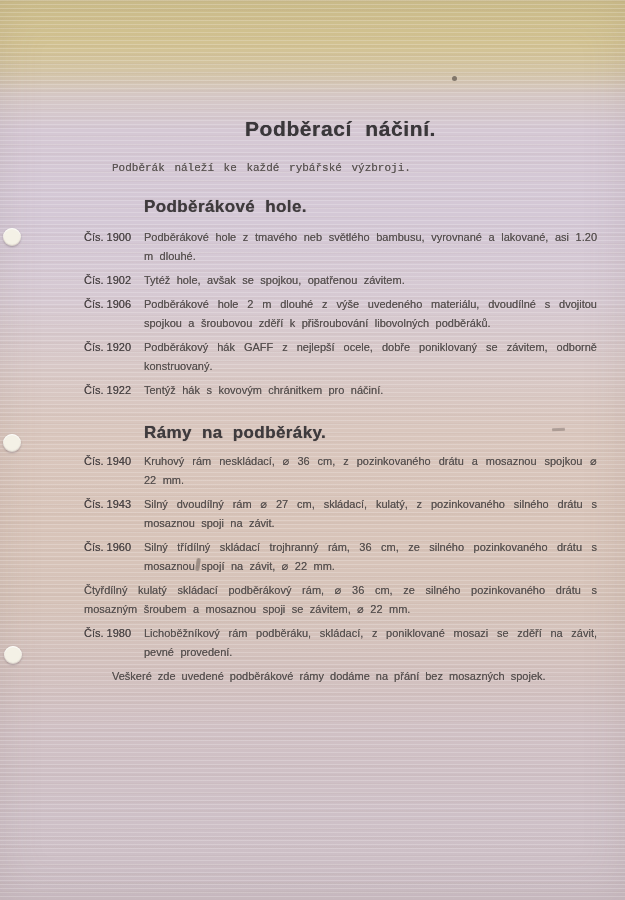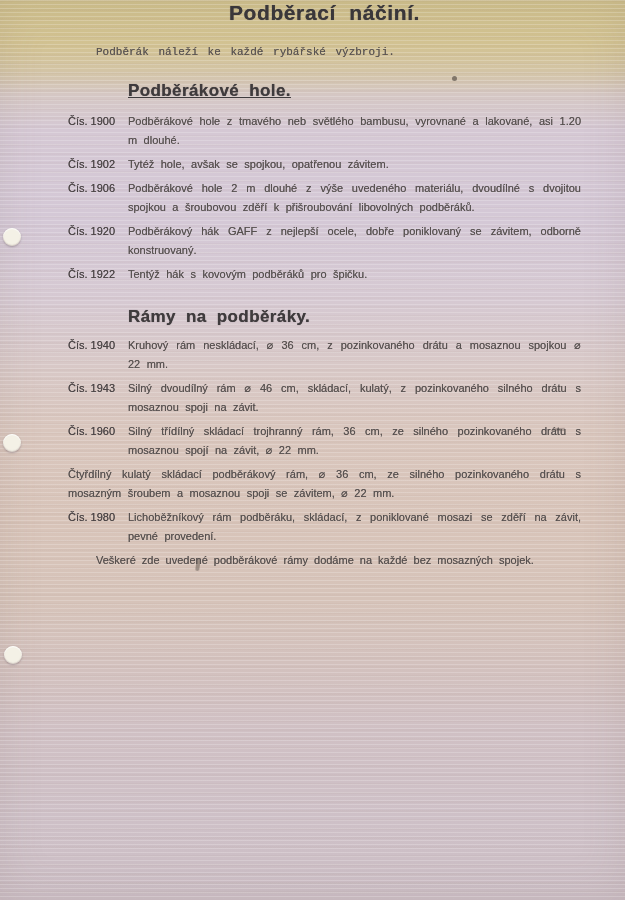--- a/index.html
+++ b/index.html
@@ -35,40 +35,40 @@
   .punch-1 { left:3px; top:228px; }
   .punch-2 { left:3px; top:434px; }
   .punch-3 { left:4px; top:646px; }
   .speck { position:absolute; left:452px; top:76px; width:5px; height:5px; border-radius:50%;
            background:#6b6158; opacity:.8; }
   .smudge { position:absolute; left:196px; top:558px; width:4px; height:13px;
             background:rgba(95,85,78,.5); border-radius:2px; transform:rotate(8deg); filter:blur(.4px); }
   .dash-mark { position:absolute; left:552px; top:428px; width:13px; height:3px;
             background:rgba(105,92,88,.4); border-radius:1px; transform:rotate(-2deg); filter:blur(.3px); }
 
-  .content { position:absolute; left:68px; top:0; width:513px; }
+  .content { position:absolute; left:84px; top:0; width:513px; padding-top:116px; }
 
   .title {
     margin:0; text-align:center;
     font-size:21px; font-weight:700; line-height:26px;
     letter-spacing:0.6px; word-spacing:7px;
     color:#3a373a; text-shadow:0 0 0.7px rgba(58,55,58,0.85);
   }
   .intro {
     margin:20px 0 0 28px;
     font-size:11px; line-height:13px; word-spacing:3px;
     color:#5a5452; text-shadow:0 0 0.6px rgba(90,84,82,0.75);font-family:Liberation Mono, monospace;
   }
   h2 {
     margin:18px 0 9px 60px;
     font-size:17px; font-weight:700; line-height:22px;
     letter-spacing:0.4px; word-spacing:5px;
     color:#3f3b3d; text-shadow:0 0 0.7px rgba(63,59,61,0.85);
   }
-  section.s1 h2 { margin-top:21px; margin-bottom:10px;text-decoration:underline; }
+  section.s1 h2 { margin-top:21px; margin-bottom:10px; }
   section.s2 h2 { margin-top:18px; margin-bottom:9px; }
   section.s3 h2 { margin-top:22px; margin-bottom:8px; }
 
   .item { display:flex; margin-bottom:5px; }
   .num {
     flex:0 0 60px; font-size:11px; font-weight:400; line-height:19px;
     color:#4a4445; text-shadow:0 0 0.6px rgba(74,68,69,0.8);
     white-space:nowrap;
   }
   .desc {
@@ -113,42 +113,42 @@
       </div>
     </section>
 
     <section class="s2">
       <div class="item">
         <div class="num">Čís. 1920</div>
         <div class="desc">Podběrákový hák GAFF z nejlepší ocele, dobře poniklovaný se závitem, odborně konstruovaný.</div>
       </div>
       <div class="item">
         <div class="num">Čís. 1922</div>
-        <div class="desc">Tentýž hák s kovovým podběráků pro špičku.</div>
+        <div class="desc">Tentýž hák s kovovým chránitkem pro náčiní.</div>
       </div>
     </section>
 
     <section class="s3">
       <h2>Rámy na podběráky.</h2>
       <div class="item">
         <div class="num">Čís. 1940</div>
         <div class="desc">Kruhový rám neskládací, ⌀ 36 cm, z pozinkovaného drátu a mosaznou spojkou ⌀ 22 mm.</div>
       </div>
       <div class="item">
         <div class="num">Čís. 1943</div>
-        <div class="desc">Silný dvoudílný rám ⌀ 46 cm, skládací, kulatý, z pozinkovaného silného drátu s mosaznou spoji na závit.</div>
+        <div class="desc">Silný dvoudílný rám ⌀ 27 cm, skládací, kulatý, z pozinkovaného silného drátu s mosaznou spoji na závit.</div>
       </div>
       <div class="item">
         <div class="num">Čís. 1960</div>
         <div class="desc">Silný třídílný skládací trojhranný rám, 36 cm, ze silného pozinkovaného drátu s mosaznou spojí na závit, ⌀ 22 mm.</div>
       </div>
       <div class="item">
         <div class="desc">Čtyřdílný kulatý skládací podběrákový rám, ⌀ 36 cm, ze silného pozinkovaného drátu s mosazným šroubem a mosaznou spoji se závitem, ⌀ 22 mm.</div>
       </div>
       <div class="item">
         <div class="num">Čís. 1980</div>
         <div class="desc">Lichoběžníkový rám podběráku, skládací, z poniklované mosazi se zděří na závit, pevné provedení.</div>
       </div>
     </section>
 
-    <p class="footer-note">Veškeré zde uvedené podběrákové rámy dodáme na každé bez mosazných spojek.</p>
+    <p class="footer-note">Veškeré zde uvedené podběrákové rámy dodáme na přání bez mosazných spojek.</p>
   </div>
 </div>
 
 </body></html>

